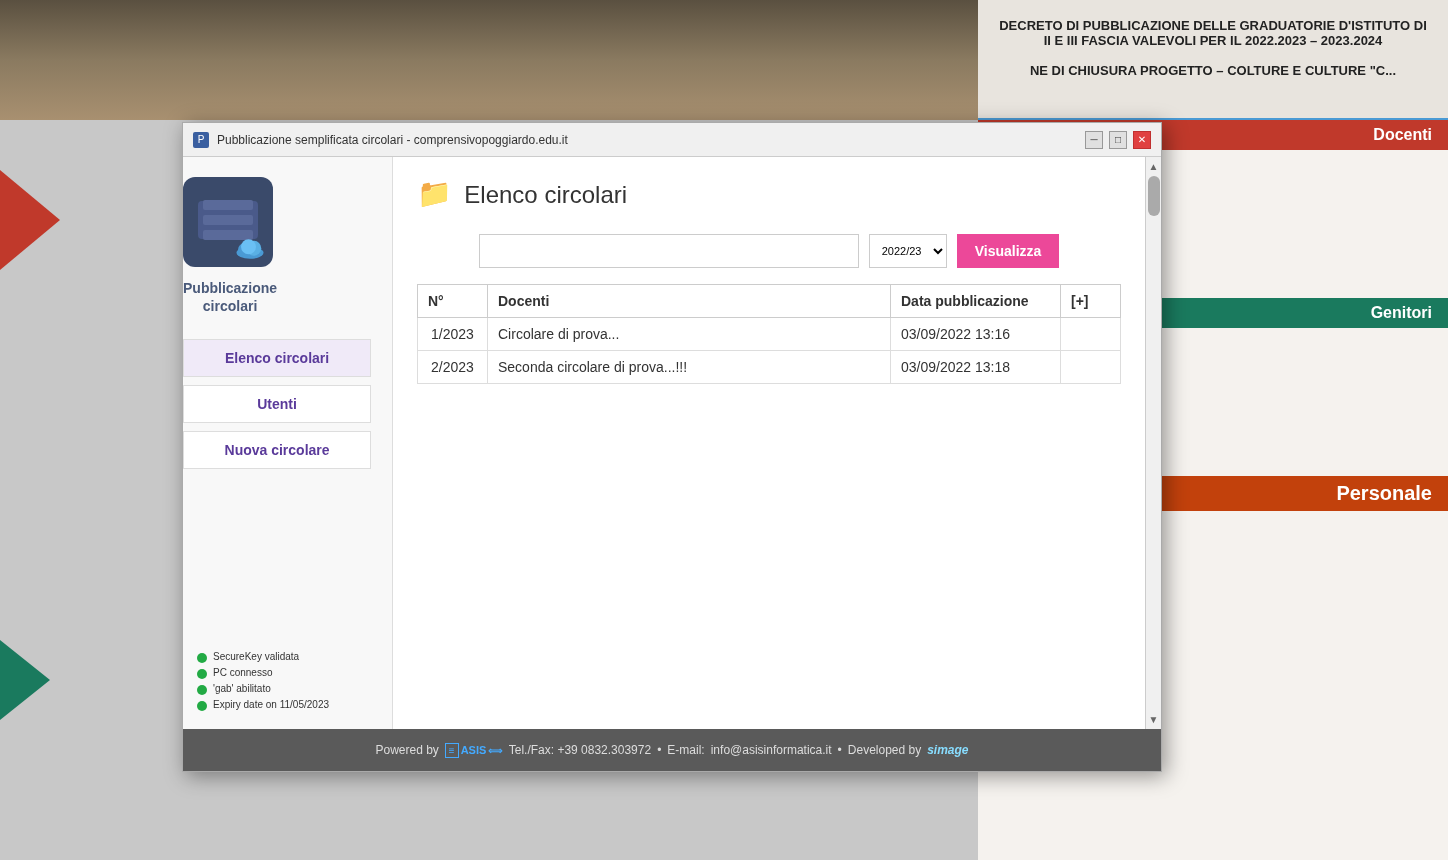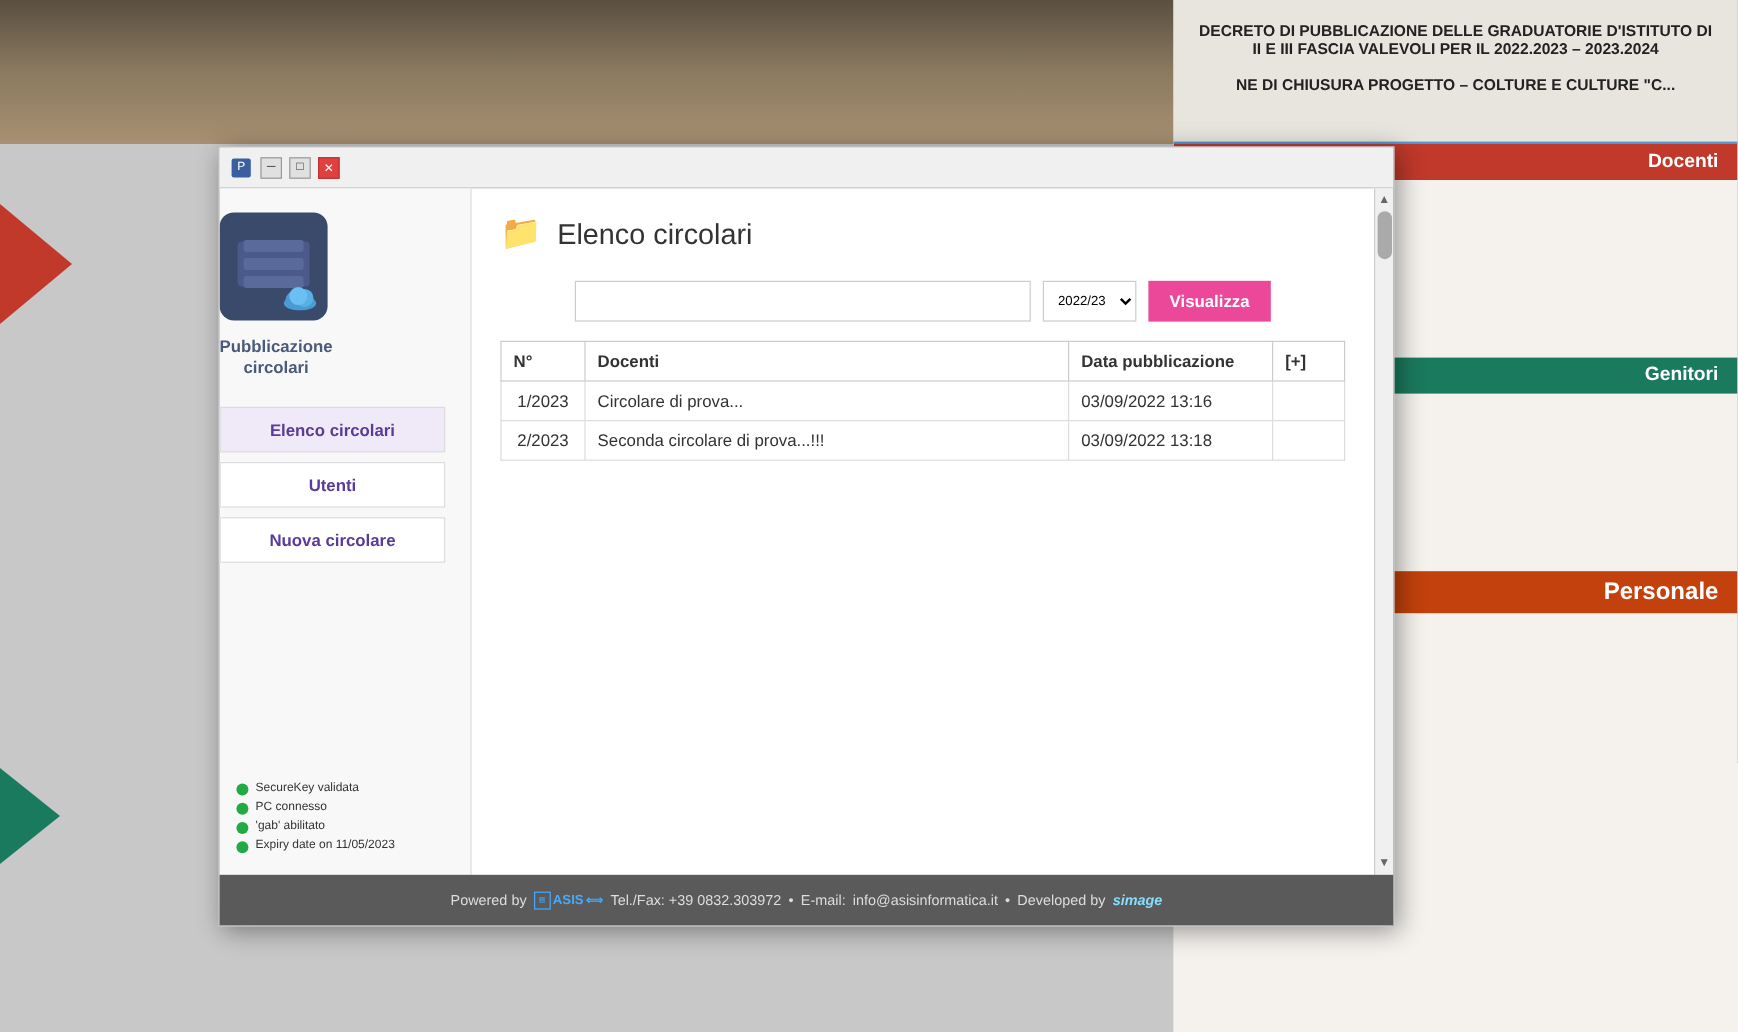--- a/index.html
+++ b/index.html
@@ -514,20 +514,21 @@
     <li>Modulistica</li>
   </ul>
 </div>
 
 <div class="modal-window">
 
   <div class="title-bar">
     <div class="title-bar-icon">
       <span>P</span>
     </div>
+    <span class="title-bar-text">Pubblicazione semplificata circolari - comprensivopoggiardo.edu.it</span>
     <div class="title-bar-controls">
       <button class="title-btn">─</button>
       <button class="title-btn">□</button>
       <button class="title-btn close">✕</button>
     </div>
   </div>
 
   <div class="modal-body">
 
     <div class="left-sidebar">

